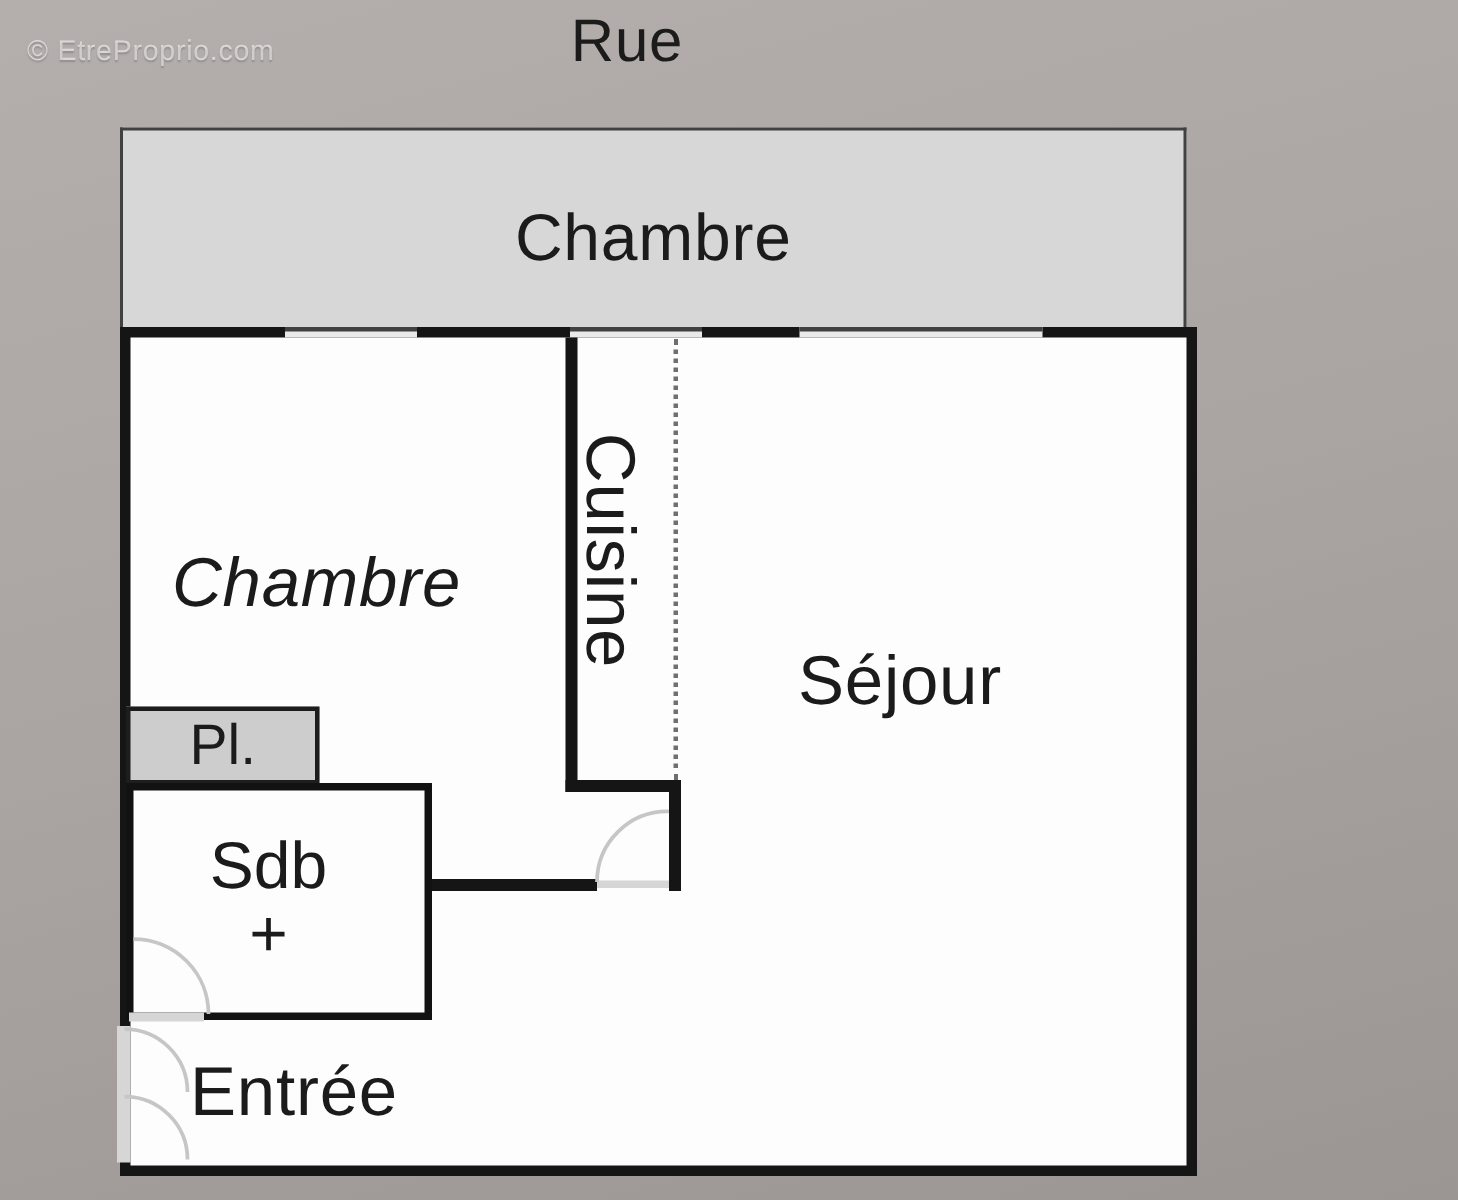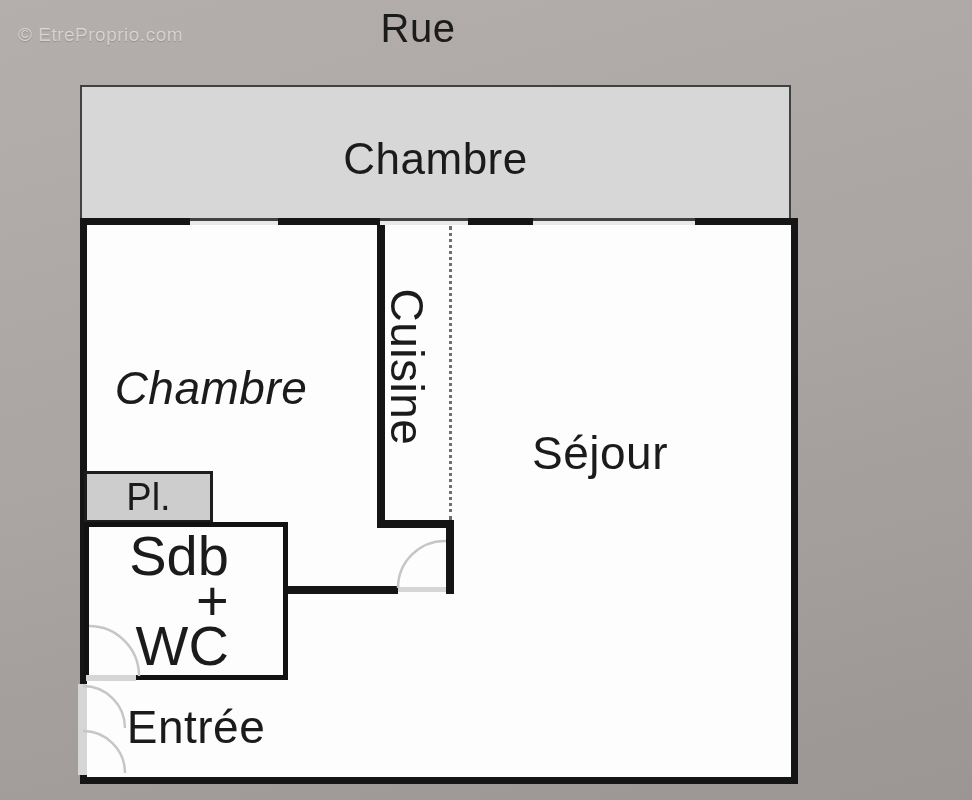--- a/index.html
+++ b/index.html
@@ -52,21 +52,21 @@
     background:var(--closet-fill); border:3px solid #1d1d1d; box-sizing:border-box;
     display:flex; align-items:center; justify-content:center;
   }
   .closet-label{font-size:38px; color:var(--text);}
   .bath-box{
     position:absolute; left:84px; top:522px; width:204px; height:158px;
     background:var(--room-fill); border:5px solid #121212; box-sizing:border-box;
   }
   .bath-label{
     position:absolute; left:179px; top:600px; transform:translate(-50%,-50%);
-    text-align:right; font-size:56px; line-height:45px; color:var(--text);
+    text-align:center; font-size:44px; line-height:45px; color:var(--text);
   }
   .arcs{position:absolute; left:0; top:0; pointer-events:none;}
 </style>
 </head>
 <body>
 
 <div class="scene">
 
   <div class="watermark">© EtreProprio.com</div>
 
@@ -105,17 +105,16 @@
     <path d="M 83 686 A 42 42 0 0 1 125 728" fill="none" stroke="var(--door-arc)" stroke-width="2.5"></path>
     <path d="M 83 731 A 42 42 0 0 1 125 773" fill="none" stroke="var(--door-arc)" stroke-width="2.5"></path>
   </svg>
 
   <div class="label lbl-lg" style="left:211px; top:388px;font-style:italic;">Chambre</div>
   <div class="label lbl-lg rotated" style="left:407px; top:367px;">Cuisine</div>
   <div class="label lbl-lg" style="left:600px; top:453px;">Séjour</div>
   <div class="bath-label">
     <div>Sdb</div>
     <div>+</div>
-    <div>WC</div>
   </div>
   <div class="label lbl-lg" style="left:196px; top:727px;">Entrée</div>
 
 </div>
 
 </body></html>

